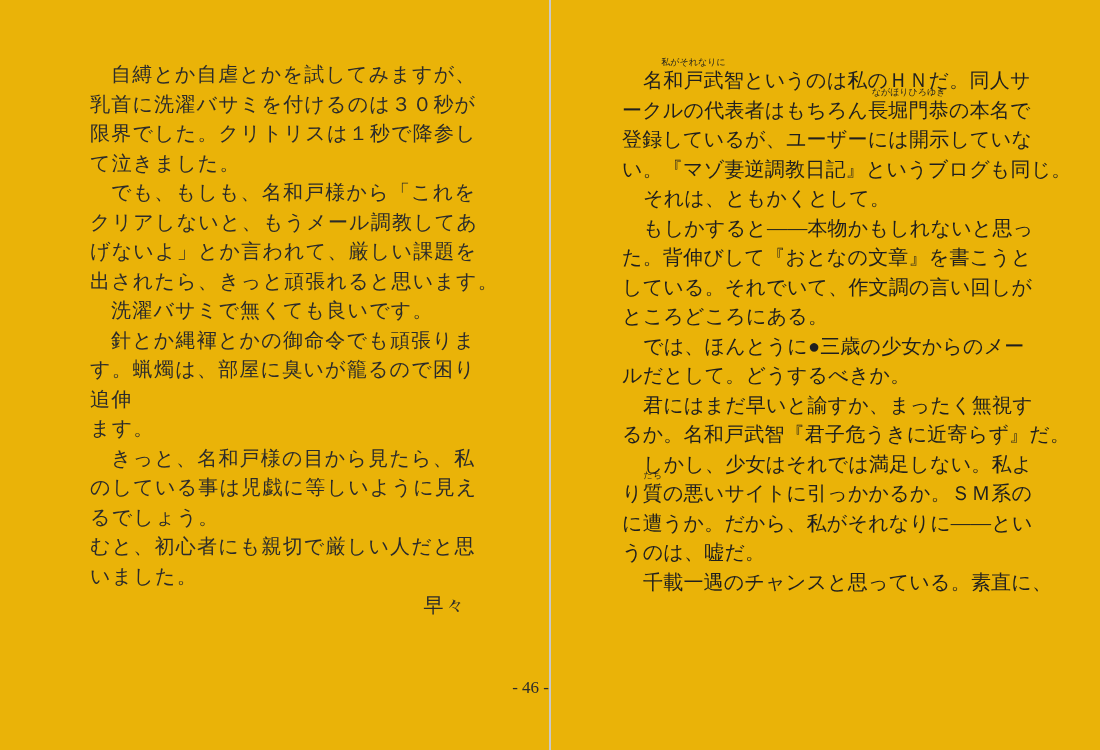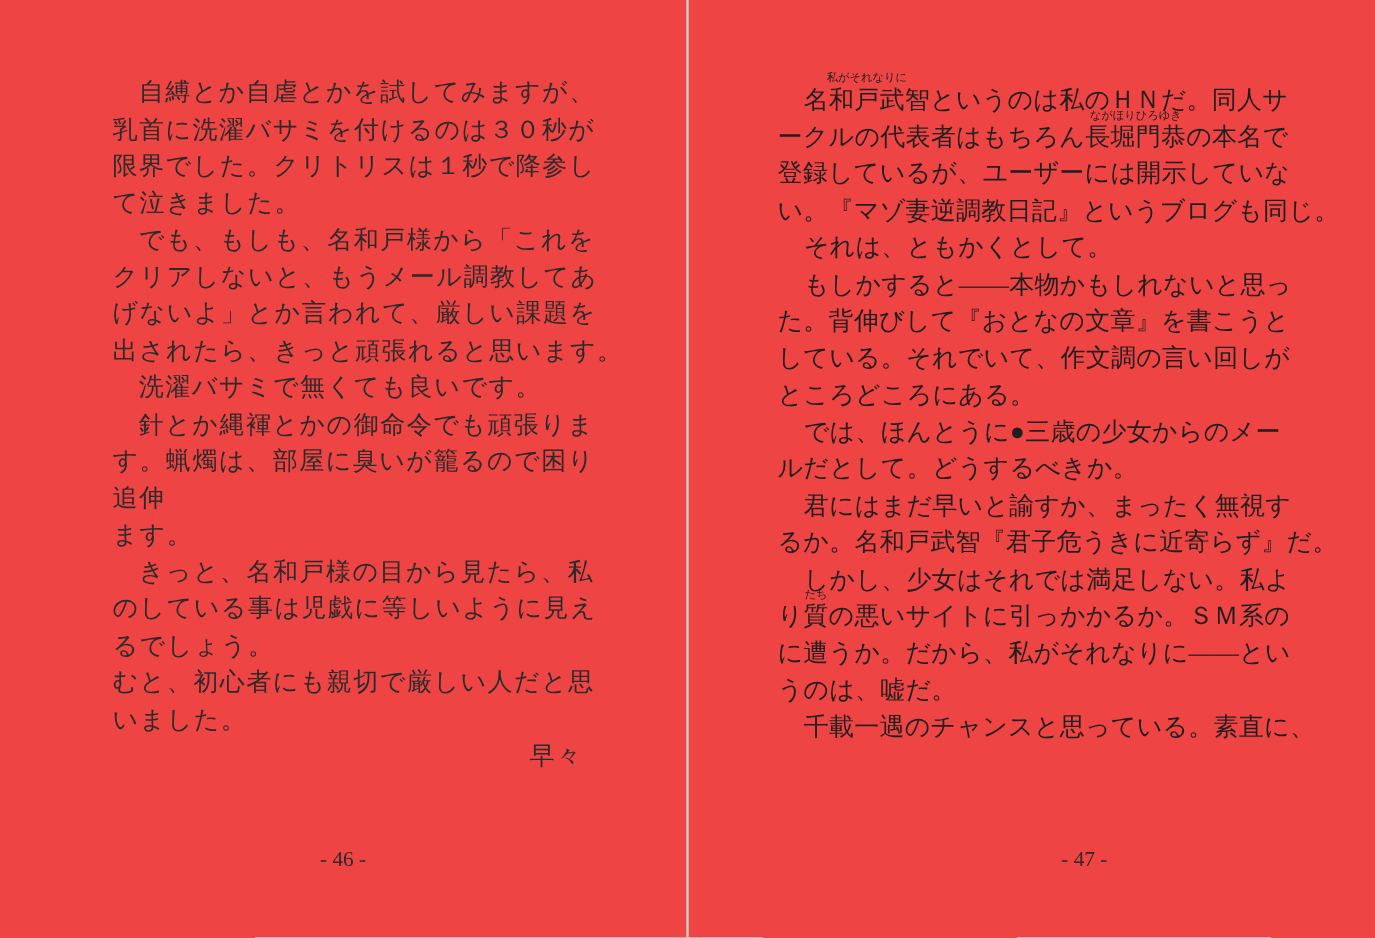--- a/index.html
+++ b/index.html
@@ -4,21 +4,21 @@
 <style>
   html, body {
     margin: 0;
     padding: 0;
     background: #ffffff;
   }
   .spread {
     position: relative;
     width: 1100px;
     height: 750px;
-    background: #ef4444;
+    background: #eab308;
     overflow: hidden;
   }
   .divider {
     position: absolute;
     left: 549px;
     top: 0;
     width: 2px;
     height: 750px;
     background: #c9c9c9;
   }
@@ -69,21 +69,21 @@
     font-size: 9px;
     letter-spacing: 0;
     line-height: 1;
     white-space: nowrap;
     color: #1f1f1f;
   }
   .page-number {
     position: absolute;
     top: 678px;
     width: 549px;
-    text-align: center;
+    text-align: right;
     font-family: "Liberation Serif", serif;
     font-size: 17px;
     color: #2b2b2b;
   }
   .page-number.left {
     left: 0;
   }
   .page-number.right {
     left: 573px;
     padding-left: 20px;

